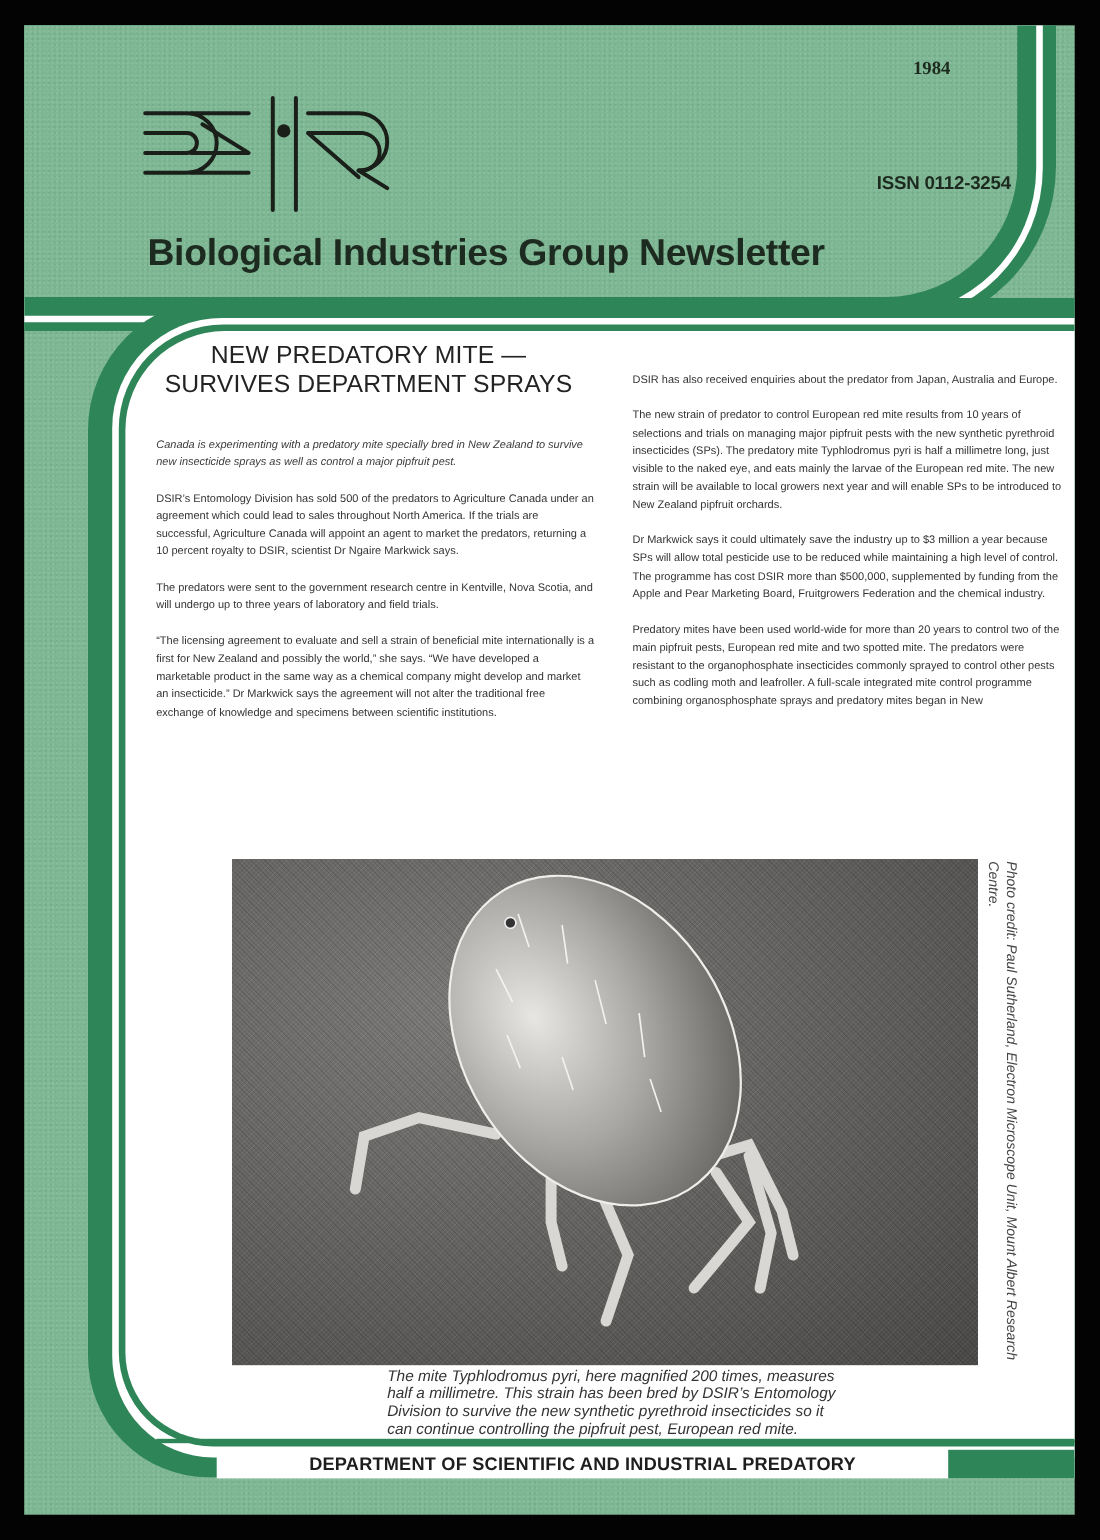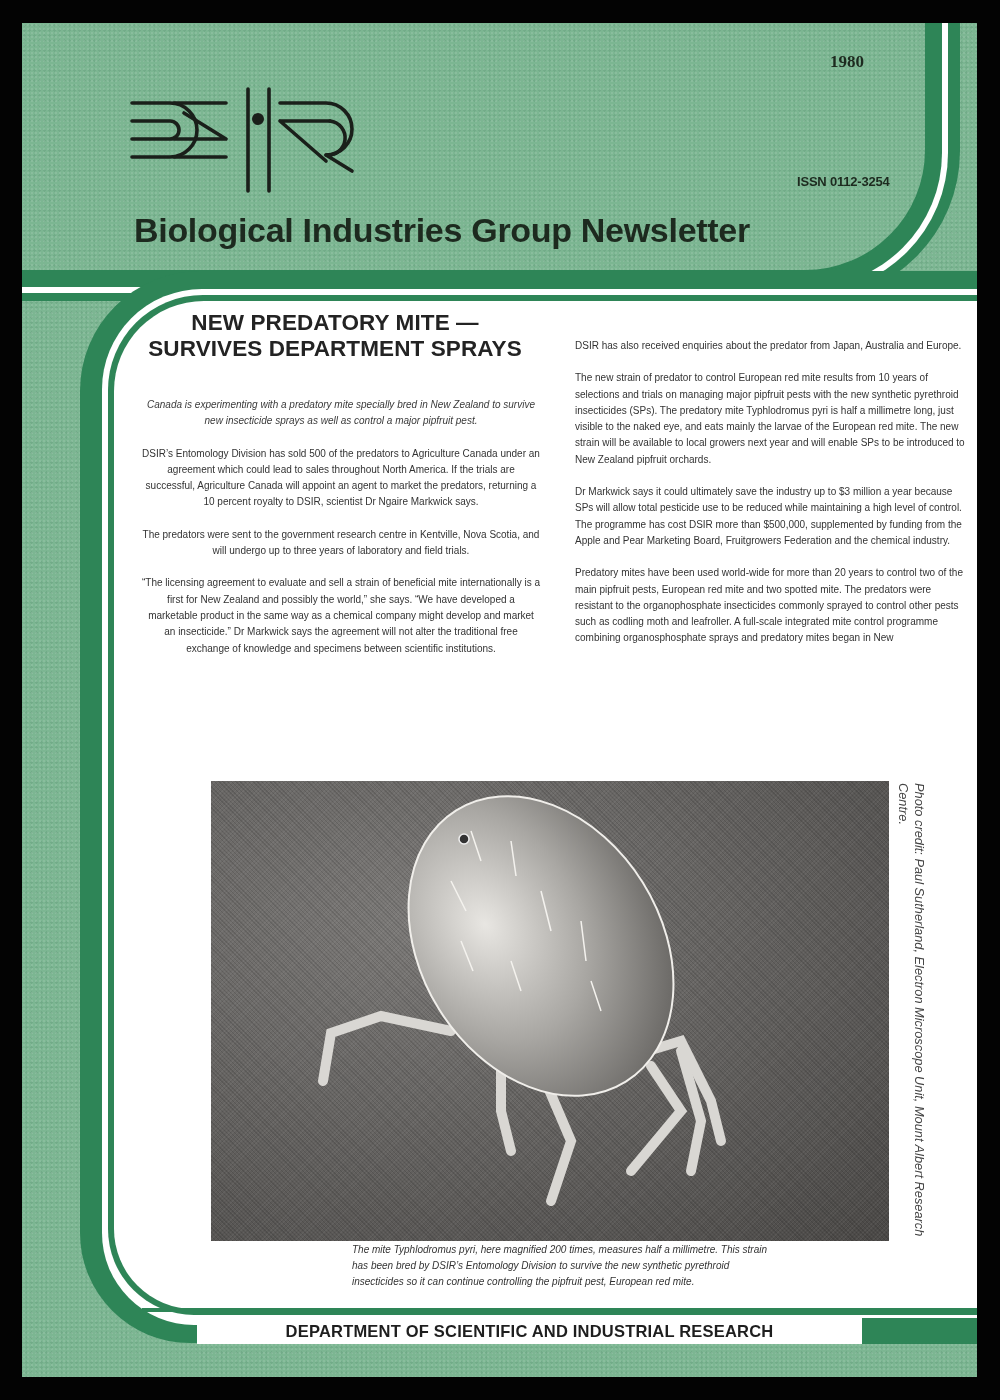--- a/index.html
+++ b/index.html
@@ -82,34 +82,34 @@
   }
   .issue-year {
     position: absolute; left: 808px; top: 29px; font-family: "Liberation Serif", serif;
     font-weight: bold; font-size: 17px; color: #1d2a1f;
   }
   .issue-num {
     position: absolute; left: 792px; top: 60px; font-family: "Liberation Serif", serif;
     font-weight: bold; font-size: 88px; line-height: 1; color: #152018; letter-spacing: -2px;
   }
   .issn {
-    position: absolute; left: 775px; top: 151px; font-weight: bold; font-size: 13px; color: #1d2a1f;
+    position: absolute; left: 775px; top: 134px; font-weight: bold; font-size: 17px; color: #1d2a1f;
     letter-spacing: -0.2px; white-space: nowrap;
   }
 
   
   .headline {
     position: absolute; left: 108px; top: 287px; width: 410px; text-align: center;
-    font-weight: bold; font-size: 22.5px; line-height: 26px; color: #232323; letter-spacing: 0.1px;
+    font-weight: normal; font-size: 22.5px; line-height: 26px; color: #232323; letter-spacing: 0.1px;
   }
   .col {
     position: absolute; font-size: 10px; line-height: 16.3px; color: #333;
   }
   .col p { margin: 0 0 16px 0; }
-  .col-left { left: 120px; top: 374px; width: 398px; text-align: center; }
+  .col-left { left: 120px; top: 374px; width: 398px; }
   .col-right { left: 553px; top: 315px; width: 395px; }
   .lead { font-style: italic; color: #3a3a3a; }
 
   
   .photo {
     position: absolute; left: 189px; top: 758px; width: 678px; height: 460px;
     background: #6a6866;
     background-image:
       repeating-linear-gradient(45deg, rgba(0,0,0,0.12) 0 1px, transparent 1px 3px),
       repeating-linear-gradient(-45deg, rgba(255,255,255,0.05) 0 1px, transparent 1px 3px),
@@ -119,21 +119,21 @@
   .photo svg { position: absolute; left: 0; top: 0; }
   .photo-credit {
     position: absolute; left: 868px; top: 760px; width: 40px; height: 460px;
   }
   .photo-credit-inner {
     position: absolute; left: 37px; top: 0; transform-origin: 0 0; transform: rotate(90deg);
     width: 460px; font-style: italic; font-size: 12.8px; line-height: 16px; color: #444;
   }
   .caption {
     position: absolute; left: 330px; top: 1219px; width: 420px;
-    font-style: italic; font-size: 10px; line-height: 16.2px; color: #333;
+    font-style: italic; font-size: 14px; line-height: 16.2px; color: #333;
   }
 </style>
 </head>
 <body>
 
 <div class="paper">
 
   <div class="hdr-dark"></div>
   <div class="hdr-white"></div>
   <div class="hdr-dark2"></div>
@@ -158,21 +158,21 @@
       <path d="M139 26 V128"></path>
       <circle cx="128" cy="56" r="6" fill="#1a1f1a" stroke="none"></circle>
 
       <path d="M150 40 H196 A26 26 0 0 1 196 92"></path>
       <path d="M150 58 L200 58 M150 58 L196 98"></path>
       <path d="M200 58 A8 8 0 0 1 196 92 L222 108"></path>
     </svg>
   </div>
 
   <div class="newsletter-title">Biological Industries Group Newsletter</div>
-  <div class="issue-year">1980</div>
+  <div class="issue-year">1984</div>
   <div class="issn">ISSN 0112-3254</div>
 
   <div class="headline">
     <div>NEW PREDATORY MITE —</div>
     <div>SURVIVES DEPARTMENT SPRAYS</div>
   </div>
 
   <div class="col col-left">
     <p class="lead">Canada is experimenting with a predatory mite specially bred in New Zealand to survive new insecticide sprays as well as control a major pipfruit pest.</p>
     <p>DSIR’s Entomology Division has sold 500 of the predators to Agriculture Canada under an agreement which could lead to sales throughout North America. If the trials are successful, Agriculture Canada will appoint an agent to market the predators, returning a 10 percent royalty to DSIR, scientist Dr Ngaire Markwick says.</p>
@@ -225,14 +225,14 @@
 
   <div class="photo-credit">
     <div class="photo-credit-inner">Photo credit: Paul Sutherland, Electron Microscope Unit, Mount Albert Research Centre.</div>
   </div>
 
   <div class="caption">The mite Typhlodromus pyri, here magnified 200 times, measures half a millimetre. This strain has been bred by DSIR’s Entomology Division to survive the new synthetic pyrethroid insecticides so it can continue controlling the pipfruit pest, European red mite.</div>
 
   <div class="footer-line"></div>
   <div class="footer-band"></div>
   <div class="footer-right-green"></div>
-  <div class="footer-text">DEPARTMENT OF SCIENTIFIC AND INDUSTRIAL RESEARCH</div>
+  <div class="footer-text">DEPARTMENT OF SCIENTIFIC AND INDUSTRIAL PREDATORY</div>
 </div>
 
 </body></html>

